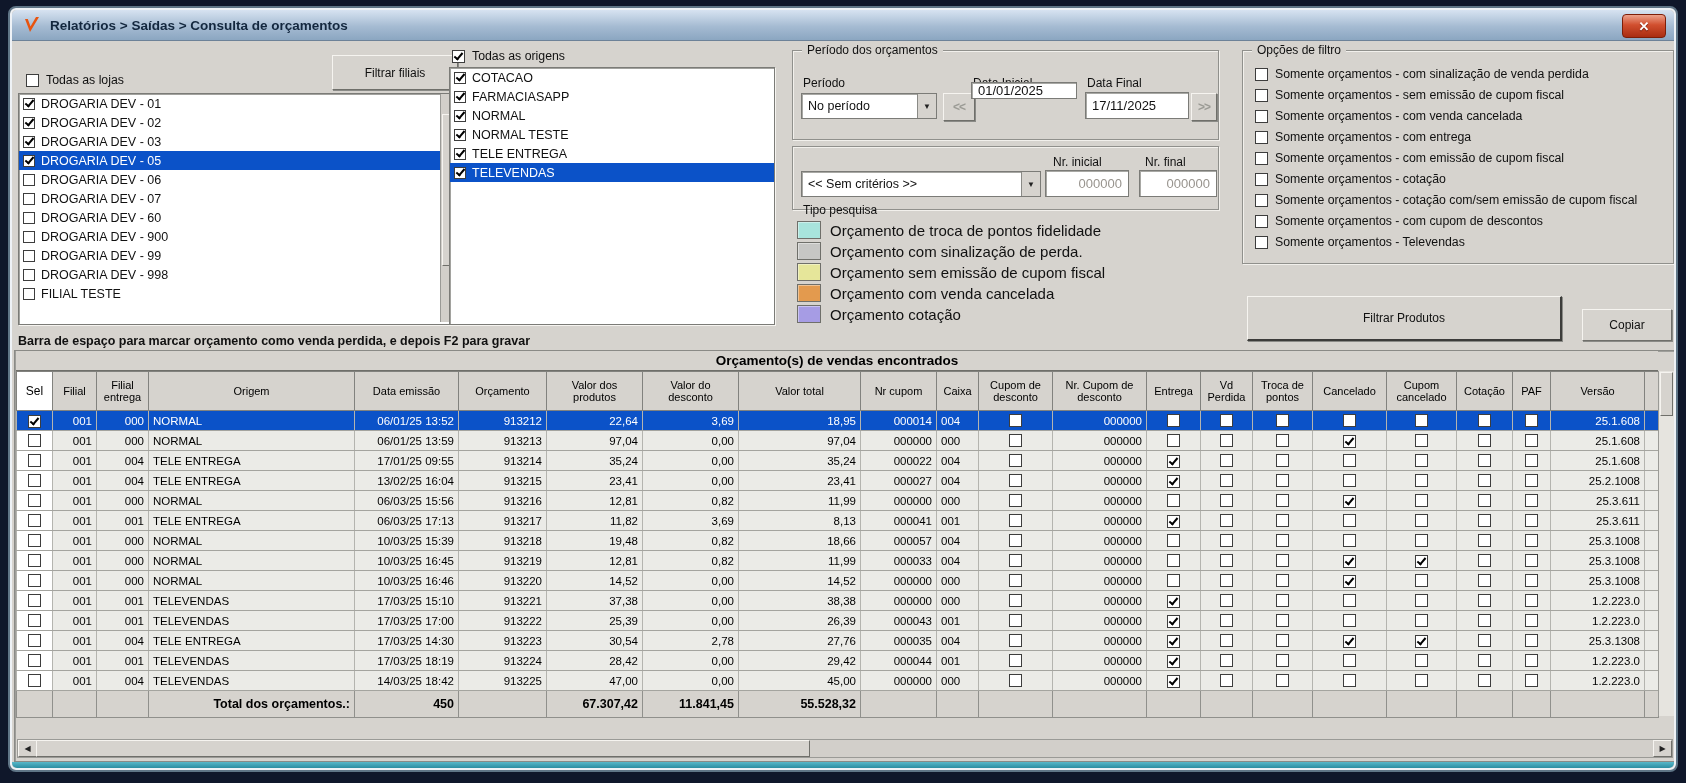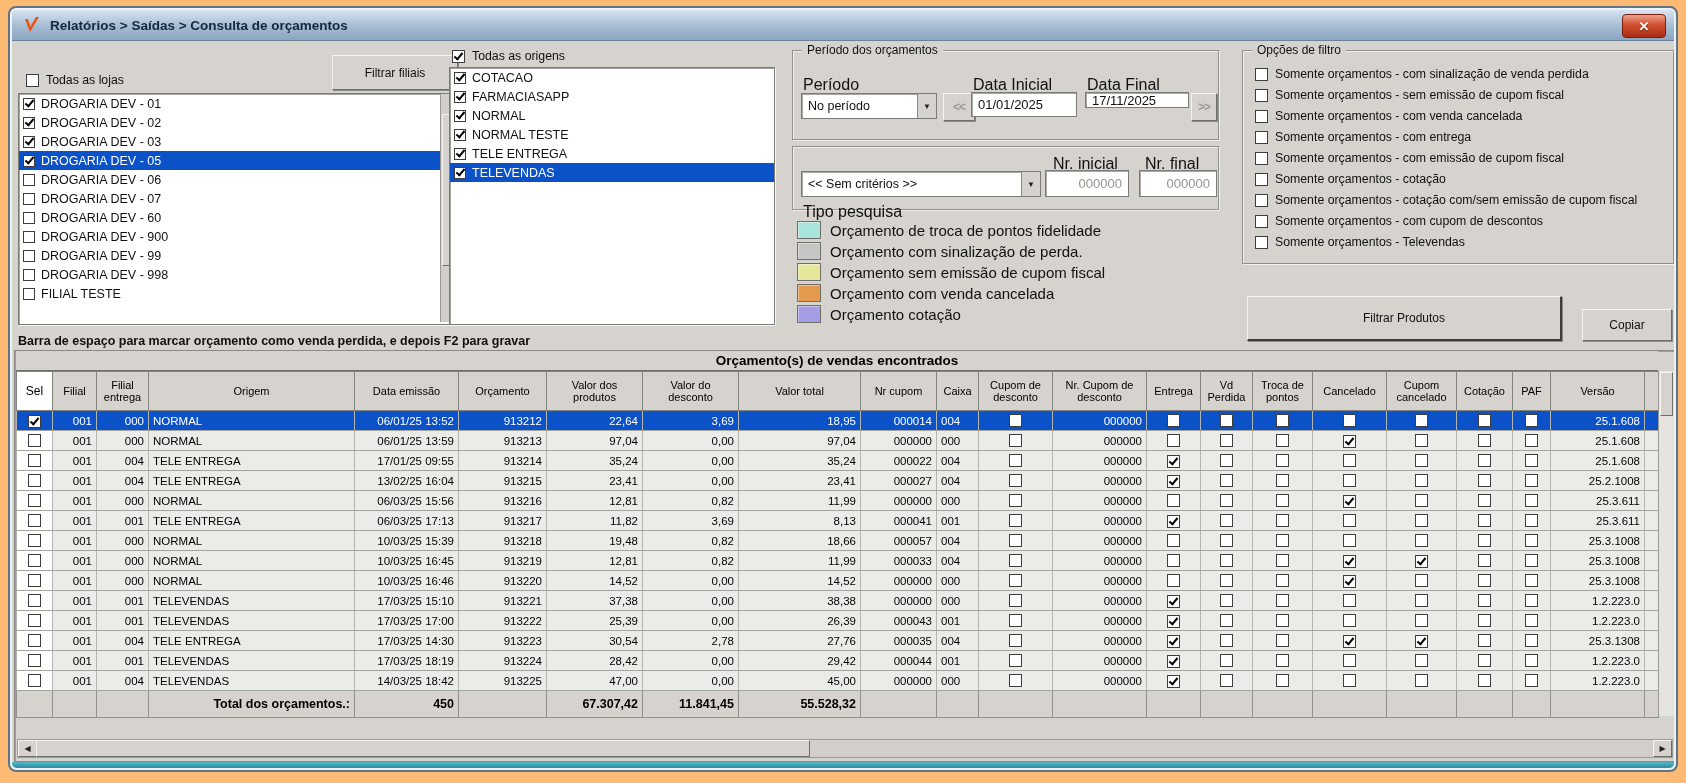--- a/index.html
+++ b/index.html
@@ -1,31 +1,31 @@
 <!DOCTYPE html>
 <html><head>
 <meta charset="utf-8">
 <style>
   html,body{margin:0;padding:0;background:#a9a9a9;font-family:"Liberation Sans",sans-serif;}
-  #screen{position:relative;width:1686px;height:783px;background:#fdba74;overflow:hidden;}
+  #screen{position:relative;width:1686px;height:783px;background:#0f172a;overflow:hidden;}
   .window{position:absolute;left:8px;top:6px;width:1666px;height:762px;background:#d6d3ce;
           border:2px solid #5f7586;border-radius:8px;box-shadow:inset 0 0 0 2px #eef2f6;}
   .titlebar{position:absolute;left:2px;top:2px;right:2px;height:30px;border-radius:5px 5px 0 0;
             background:linear-gradient(#d7e3f1,#a5bbd2 55%,#8ba6c1);display:flex;align-items:center;
             gap:8px;padding:0 10px;border-bottom:1px solid #6d8298;}
   .apptitle{font-size:13.5px;font-weight:bold;color:#13273e;}
   .closebtn{position:absolute;right:8px;top:4px;width:42px;height:22px;border-radius:4px;
             background:linear-gradient(#eda28b,#d14f2f 45%,#a92d12);border:1px solid #7d1e08;
             color:#fff;font-size:13px;font-weight:bold;display:flex;align-items:center;justify-content:center;
             text-shadow:0 1px 1px #6e1204;cursor:pointer;}
   .client{position:absolute;left:2px;top:32px;right:2px;bottom:2px;overflow:hidden;}
   .tealedge{position:absolute;left:0;right:0;bottom:0;height:6px;background:linear-gradient(#57b7c9,#2b8da1);
             border-radius:0 0 5px 5px;}
 
-  .lbl{position:absolute;font-size:16px;color:#111;white-space:nowrap;}
+  .lbl{position:absolute;font-size:12px;color:#111;white-space:nowrap;}
   .boldlbl{font-weight:bold;}
   .btn{position:absolute;background:#d6d3ce;border:1px solid;border-color:#f6f4f0 #6f6f6a #6f6f6a #f6f4f0;
        box-shadow:1px 1px 0 #8a8a86;font-size:12px;color:#111;display:flex;align-items:center;
        justify-content:center;cursor:pointer;}
   .btn.default{border-right:2px solid #3c3c3a;border-bottom:2px solid #3c3c3a;}
   .cb{width:13px;height:13px;background:#fff;border:1px solid #3d3d3d;box-sizing:border-box;
       display:inline-flex;align-items:center;justify-content:center;flex:0 0 13px;}
   .cb.on::after{content:"";display:block;width:7px;height:3px;border-left:2px solid #000;
       border-bottom:2px solid #000;transform:rotate(-50deg);margin-top:-2px;}
   .cbrow{position:absolute;display:flex;align-items:center;gap:7px;font-size:12.3px;color:#111;}
@@ -181,23 +181,23 @@
 
       <div class="group" style="left:780px;top:10px;width:425px;height:88px;">
         <span class="glabel">Período dos orçamentos</span>
         <span class="lbl" style="left:10px;top:25px;">Período</span>
         <div class="combo" style="left:8px;top:42px;width:136px;height:26px;">
           <span>No período</span>
           <span class="arrow">▼</span>
         </div>
         <div class="btn navbtn" style="left:150px;top:42px;width:30px;height:26px;">&lt;&lt;</div>
         <span class="lbl" style="left:180px;top:25px;">Data Inicial</span>
-        <div class="inp" style="left:178px;top:41px;width:106px;height:25px;">01/01/2025</div>
+        <div class="inp" style="left:178px;top:31px;width:106px;height:17px;">01/01/2025</div>
         <span class="lbl" style="left:294px;top:25px;">Data Final</span>
-        <div class="inp" style="left:292px;top:41px;width:104px;height:16px;">17/11/2025</div>
+        <div class="inp" style="left:292px;top:41px;width:104px;height:27px;">17/11/2025</div>
         <div class="btn navbtn" style="left:398px;top:42px;width:24px;height:26px;">&gt;&gt;</div>
       </div>
 
       <div class="group" style="left:780px;top:106px;width:425px;height:62px;">
         <span class="lbl" style="left:10px;top:8px;margin-top:48px;">Tipo pesquisa</span>
         <div class="combo" style="left:8px;top:24px;width:240px;height:26px;">
           <span>&lt;&lt; Sem critérios &gt;&gt;</span>
           <span class="arrow">▼</span>
         </div>
         <span class="lbl" style="left:260px;top:8px;">Nr. inicial</span>

